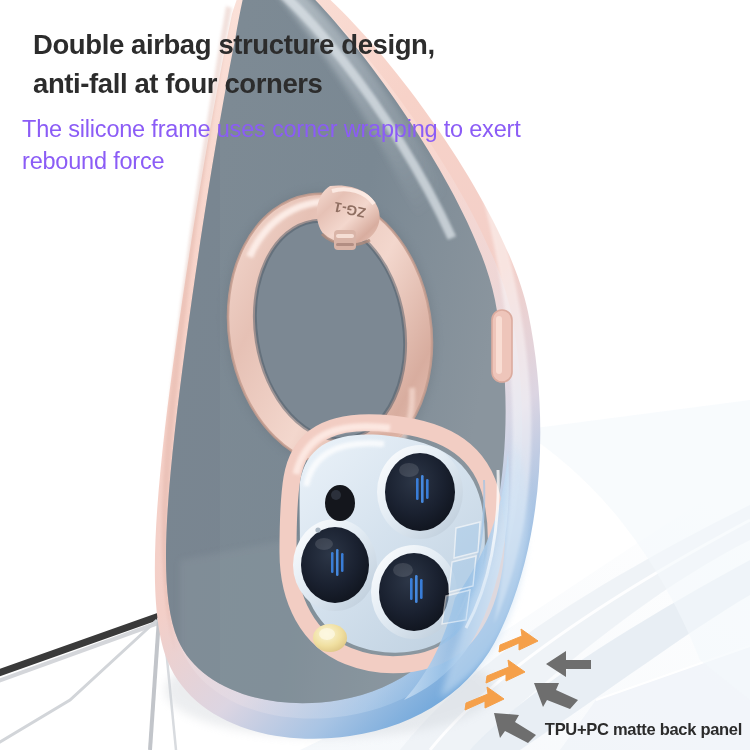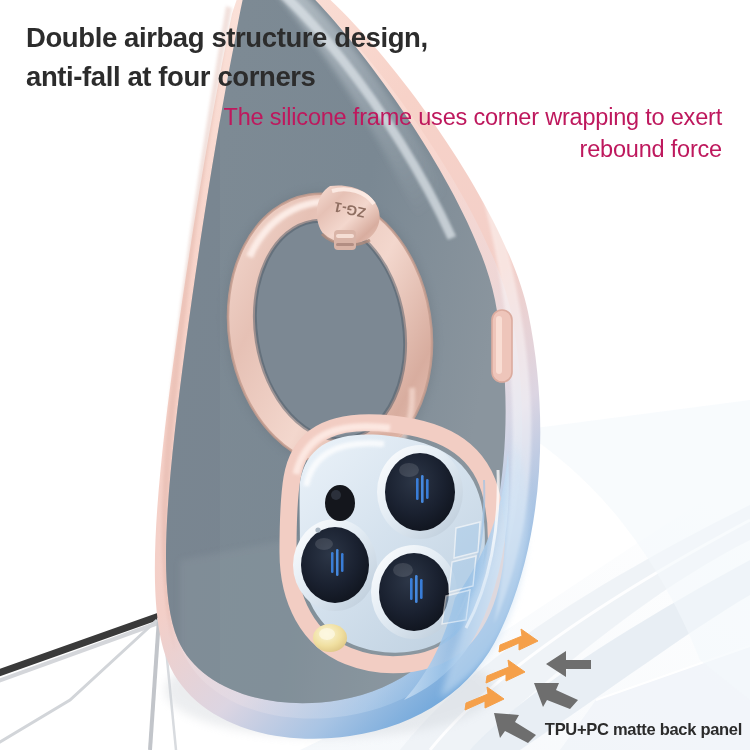--- a/index.html
+++ b/index.html
@@ -4,23 +4,23 @@
 <title>Product Feature Image</title>
 <style>
   html,body{margin:0;padding:0;background:#fff;}
   body{width:750px;height:750px;overflow:hidden;font-family:"Liberation Sans","DejaVu Sans",sans-serif;}
   #stage{position:relative;width:750px;height:750px;background:#ffffff;overflow:hidden;}
   #bg-layer{position:absolute;inset:0;}
 
   
   #copy{position:absolute;left:22px;top:14px;width:700px;z-index:40;}
   #headline{font-size:27.5px;font-weight:bold;color:#2c2c2c;line-height:1.42;letter-spacing:-0.4px;
-            white-space:pre-line;margin:4px;}
-  #subhead{font-size:23.5px;font-weight:400;color:#be185d;line-height:1.36;letter-spacing:-0.2px;
-            white-space:pre-line;margin:6px 0 0 0;text-align:right;}
+            white-space:pre-line;margin:11px;}
+  #subhead{font-size:23.5px;font-weight:400;color:#8b5cf6;line-height:1.36;letter-spacing:-0.2px;
+            white-space:pre-line;margin:6px 0 0 0;}
 
   
   #phone-wrap{position:absolute;left:0;top:0;width:750px;height:750px;z-index:20;}
 
   
   #caption{position:absolute;right:6px;bottom:8px;z-index:60;text-align:right;}
   .cap-line{font-size:16.5px;font-weight:bold;color:#2b2b2b;line-height:1.45;letter-spacing:-0.3px;
             white-space:nowrap;}
   #cap-line-1{padding-right:2px;}
   #cap-line-2{padding-right:1px;}

